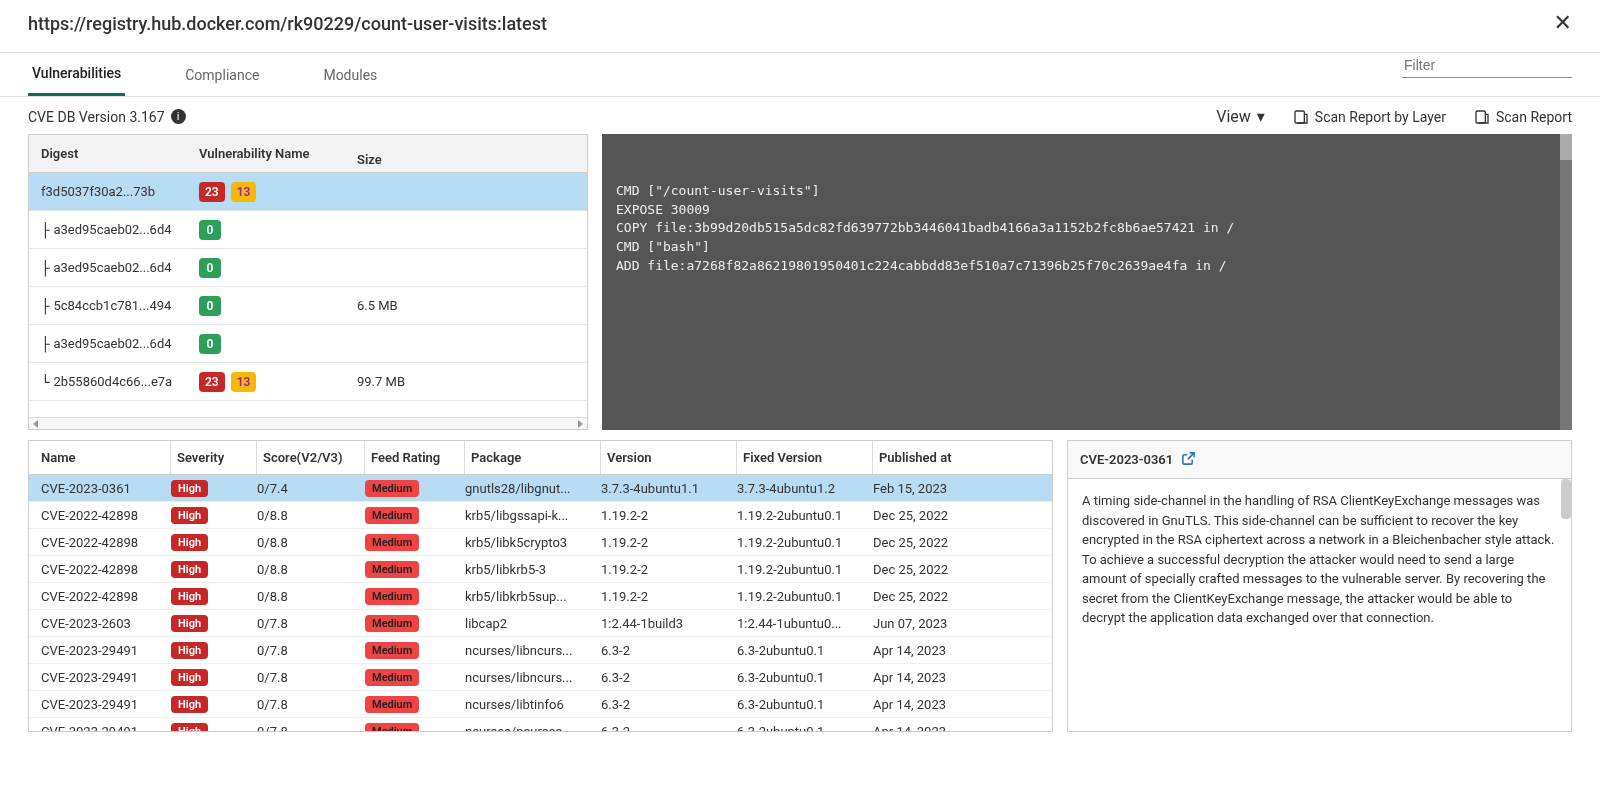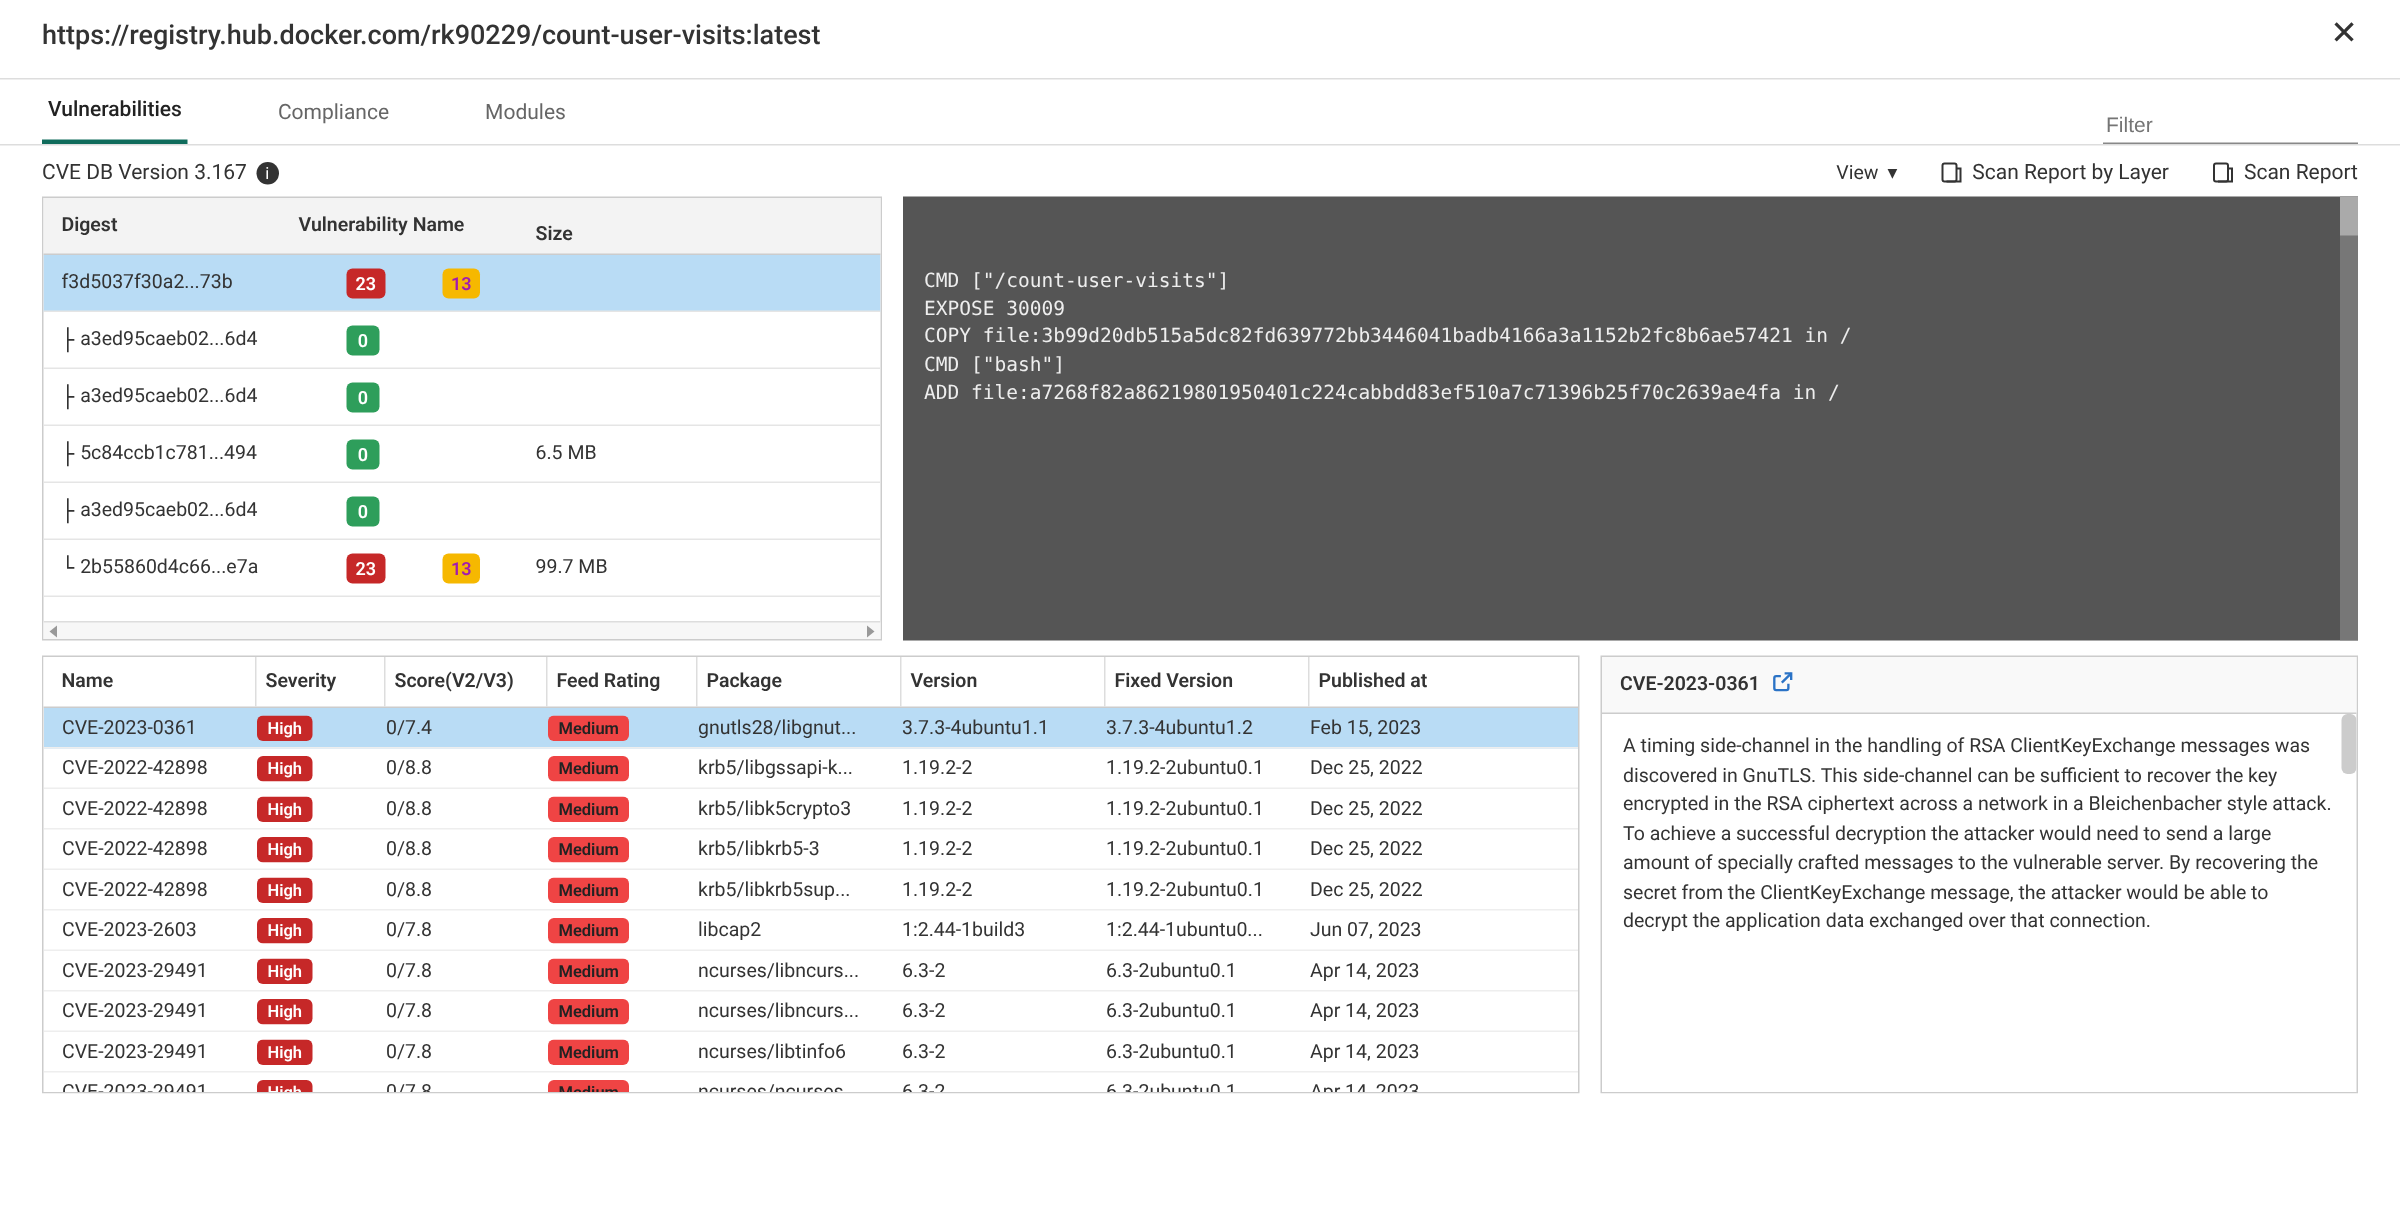--- a/index.html
+++ b/index.html
@@ -4,50 +4,50 @@
 <style>
   * { box-sizing: border-box; margin: 0; padding: 0; }
   body { font-family: -apple-system, BlinkMacSystemFont, "Segoe UI", Roboto, Arial, sans-serif; font-size: 13px; color: #333; background: #fff; }
   
   
   .modal-header { display: flex; align-items: center; justify-content: space-between; padding: 12px 28px 18px 28px; border-bottom: 1px solid #ddd; }
   .modal-title { font-size: 18px; font-weight: 500; color: #333; }
   .close-x { font-size: 22px; cursor: pointer; font-weight: 400; line-height: 1; }
 
   
-  .tab-row { display: flex; align-items: flex-end; padding: 0 28px; border-bottom: 1px solid #ddd; height: 44px; }
+  .tab-row { display: flex; align-items: flex-start; padding: 0 28px; border-bottom: 1px solid #ddd; height: 44px; }
   .tab { padding: 0 4px; height: 100%; display: flex; align-items: center; color: #666; cursor: pointer; margin-right: 56px; font-size: 14px; }
   .tab.active { color: #222; border-bottom: 3px solid #106c5c; font-weight: 500; }
   .filter-wrap { margin-left: auto; }
   .filter-input { border: none; border-bottom: 1px solid #888; font-size: 14px; padding: 4px 2px; width: 170px; outline: none; color: #555; }
 
   
   .toolbar-row { display: flex; align-items: center; justify-content: space-between; padding: 10px 28px 8px 28px; }
   .cve-version { font-weight: 400; font-size: 14px; display: flex; align-items: center; gap: 6px; }
   .info-icon { width: 15px; height: 15px; border-radius: 50%; background: #333; color: #fff; font-size: 11px; display: inline-flex; align-items: center; justify-content: center; }
   .toolbar-actions { display: flex; align-items: center; gap: 28px; }
-  .view-drop { display: flex; align-items: center; gap: 6px; cursor: pointer; font-size: 13px; }
+  .view-drop { display: flex; align-items: center; gap: 6px; cursor: pointer; font-size: 16px; }
   .report-btn { display: flex; align-items: center; gap: 6px; cursor: pointer; font-size: 14px; }
   .csv-icon { width: 16px; height: 16px; }
 
   
   .upper { display: flex; gap: 14px; padding: 0 28px; height: 296px; }
   .digest-panel { width: 560px; border: 1px solid #ccc; display: flex; flex-direction: column; }
   .digest-head { display: flex; background: #f3f3f3; border-bottom: 1px solid #ccc; height: 38px; align-items: center; font-weight: 600; font-size: 13px; }
   .dh-digest { flex: 0 0 170px; padding-left: 12px; }
   .dh-vuln { flex: 0 0 158px; }
   .dh-size { flex: 1; margin-top: 12px; }
   .digest-body { overflow-y: auto; flex: 1; }
   .digest-row { display: flex; align-items: center; height: 38px; border-bottom: 1px solid #e5e5e5; cursor: pointer; }
   .digest-row.selected { background: #b9dcf5; }
   .d-col-digest { flex: 0 0 170px; padding-left: 12px; font-size: 13px; display:flex; align-items:center; gap:4px;}
   .d-col-vuln { flex: 0 0 158px; display: flex; gap: 6px; }
   .d-col-size { flex: 1; font-size: 13px; }
   .tree-prefix { font-family: monospace; font-size: 14px; color: #333; }
-  .badge { display: inline-flex; align-items: center; justify-content: center; min-width: 22px; height: 20px; border-radius: 4px; font-size: 12px; font-weight: 600; color: #fff; padding: 0 6px; margin-left: 32px;}
+  .badge { display: inline-flex; align-items: center; justify-content: center; min-width: 22px; height: 20px; border-radius: 4px; font-size: 12px; font-weight: 600; color: #fff; padding: 0 6px;}
   .badge-red { background: #c62828; }
   .badge-amber { background: #f6b800; color: #a21caf; }
   .badge-green { background: #2e9e5b; }
   .h-scroll { height: 12px; border-top: 1px solid #ddd; background: #f7f7f7; position: relative; }
   .h-scroll::before, .h-scroll::after { content: ""; position: absolute; top: 2px; width: 0; height: 0; border-top: 4px solid transparent; border-bottom: 4px solid transparent; }
   .h-scroll::before { left: 4px; border-right: 5px solid #999; }
   .h-scroll::after { right: 4px; border-left: 5px solid #999; }
 
   .code-panel { flex: 1; background: #555; color: #eee; font-family: Menlo, Consolas, monospace; font-size: 13px; padding: 10px 14px; white-space: pre; overflow: hidden; line-height: 1.45; position: relative; }
   .code-scroll { position: absolute; right: 0; top: 0; bottom: 0; width: 12px; background: #777; }

